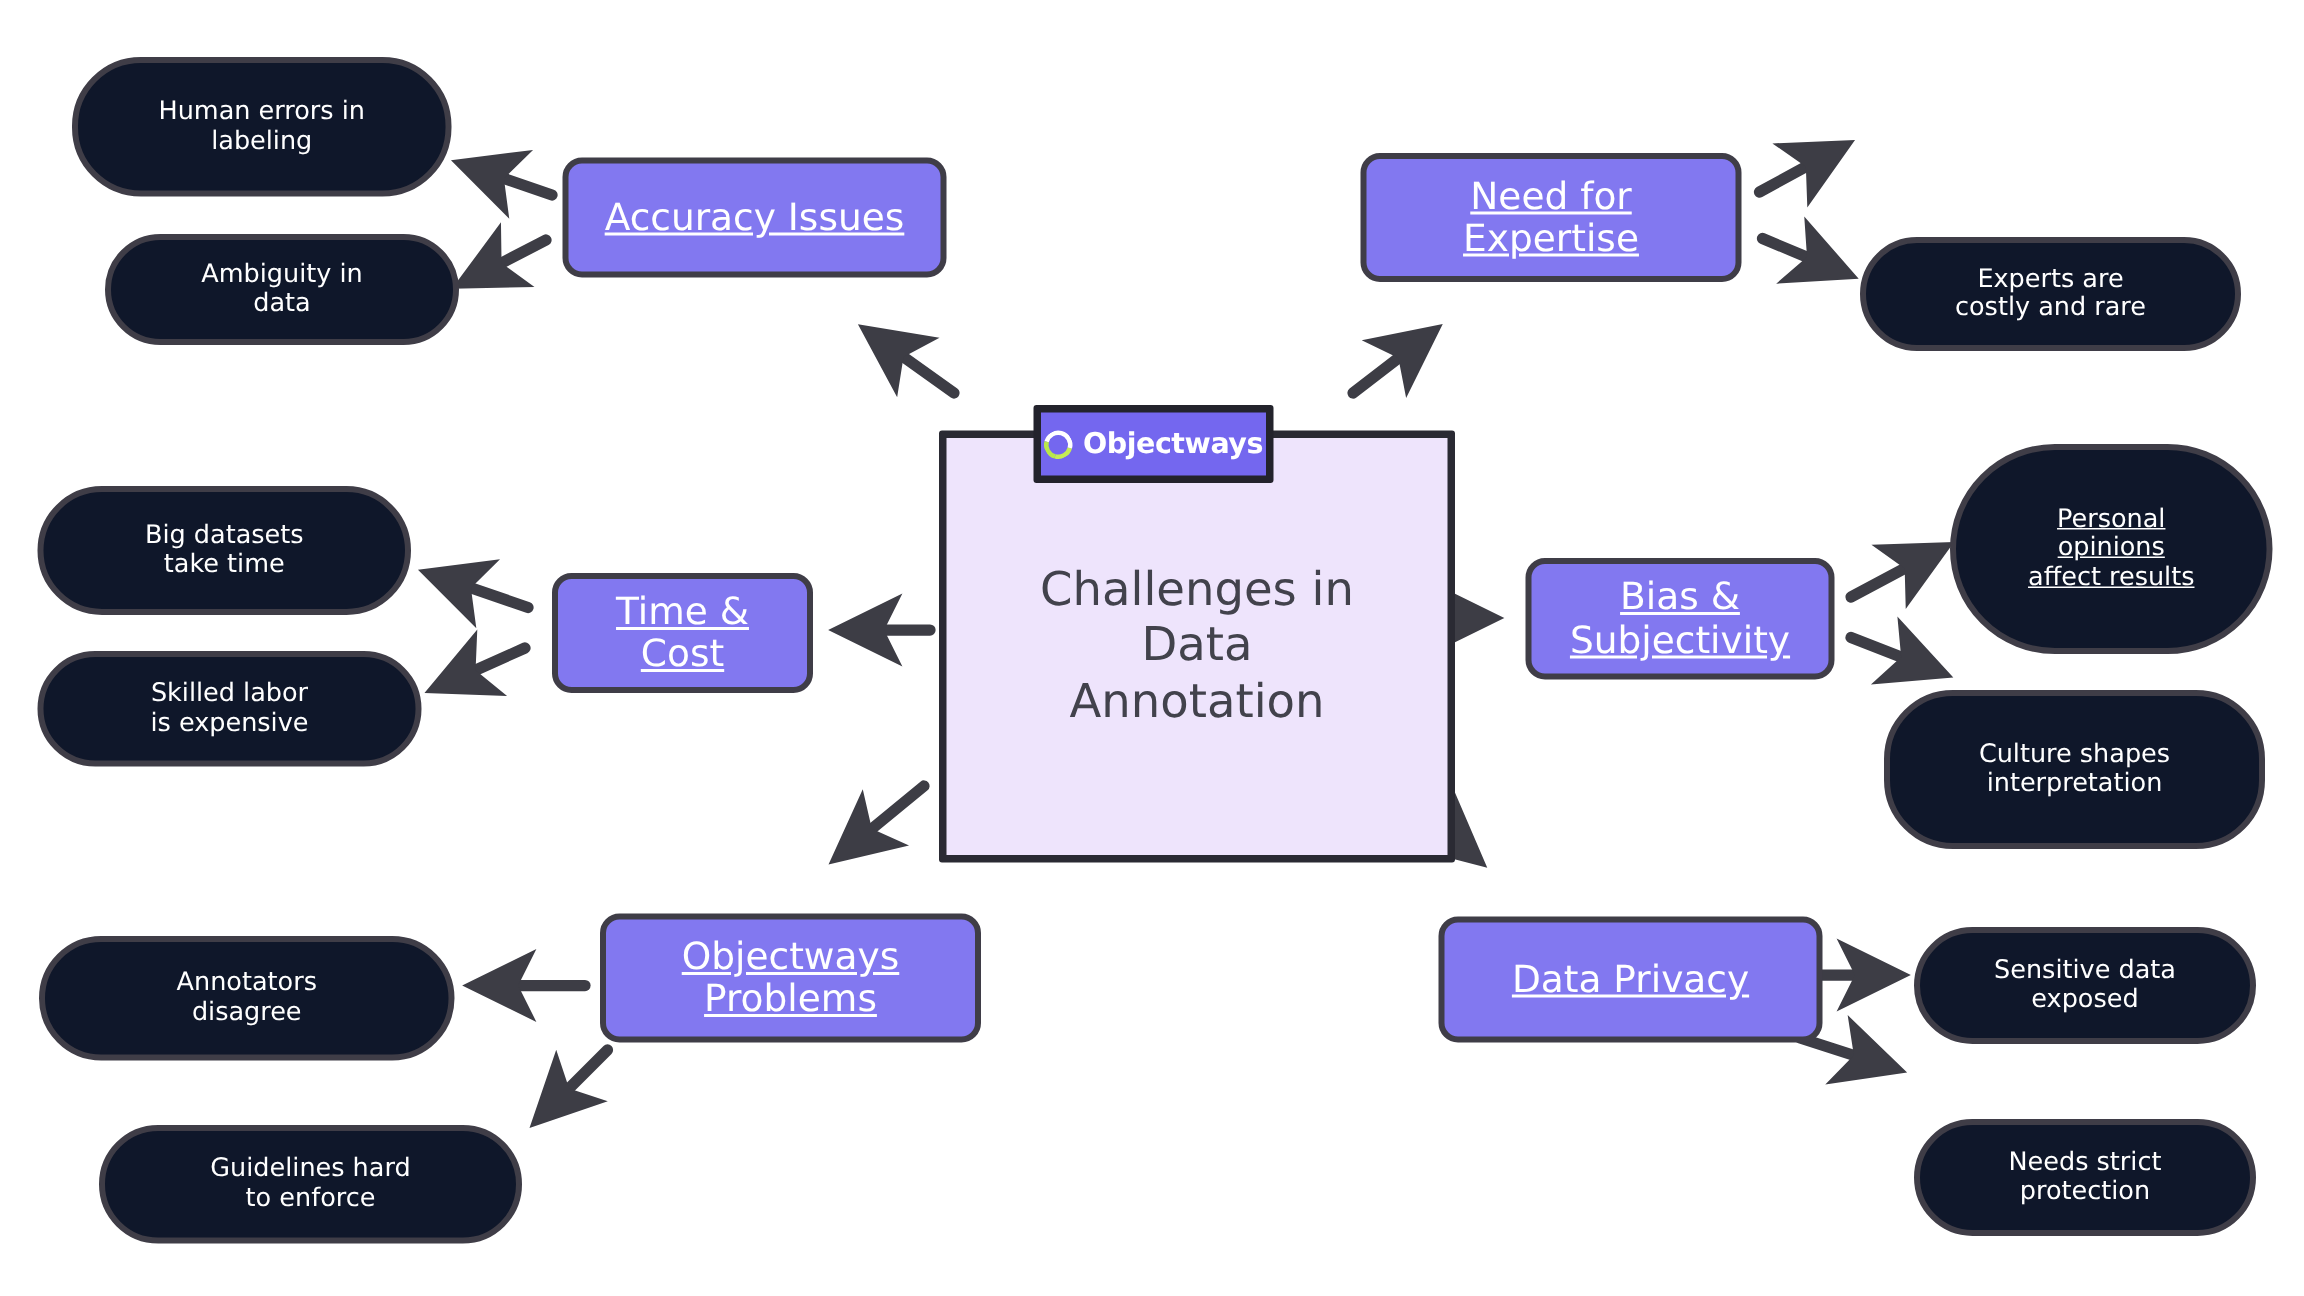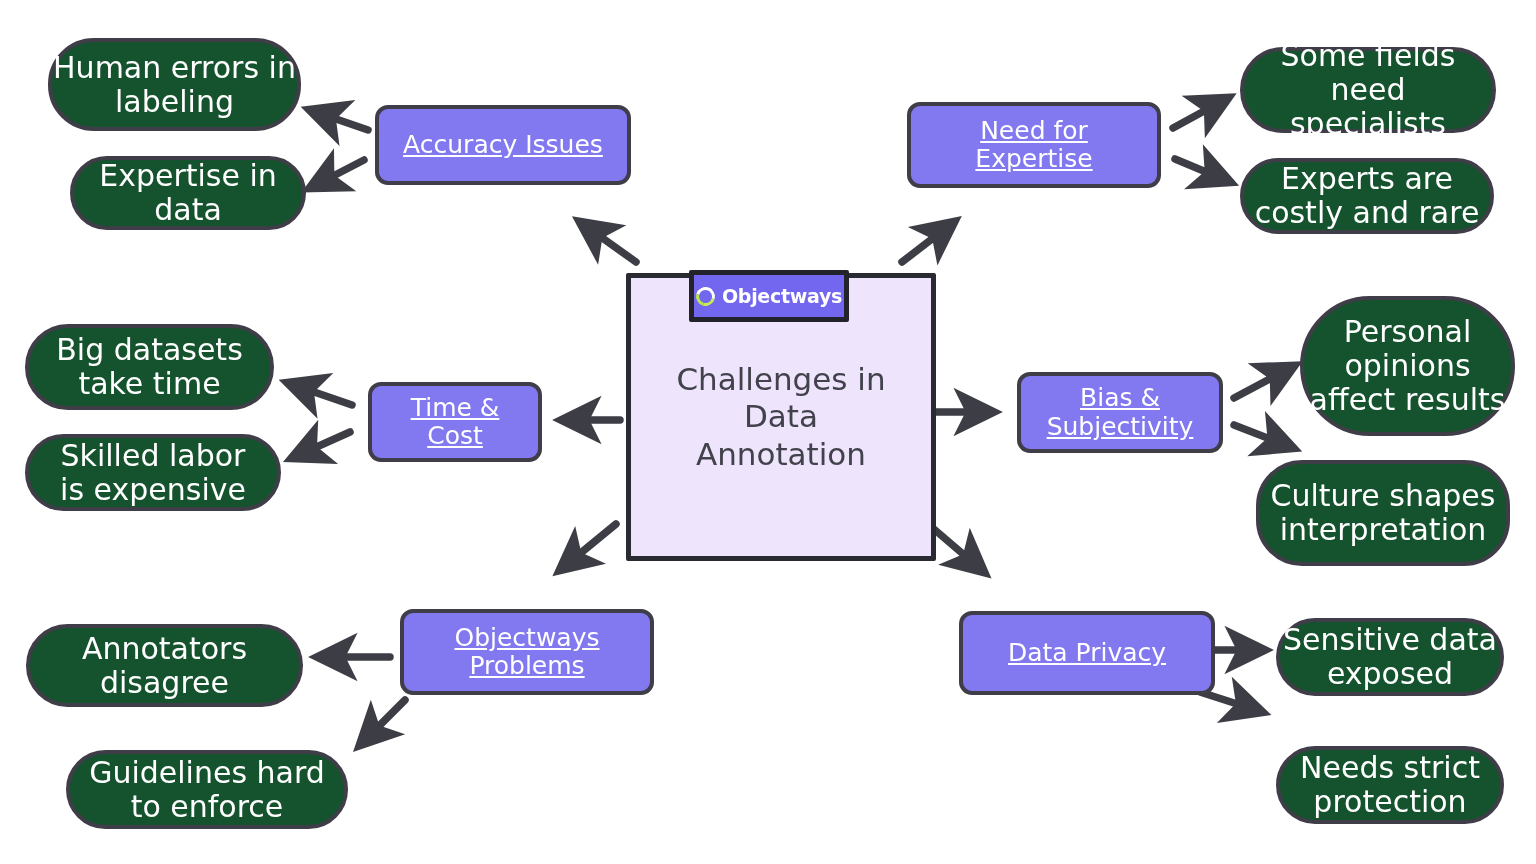--- a/index.html
+++ b/index.html
@@ -56,26 +56,27 @@
   
   .branch {
     background: #8278f0;
     border-radius: 13px;
     font-size: 25px;
     text-decoration: underline;
   }
 
   
   .leaf {
-    background: #14532d;
+    background: #0f172a;
     border-radius: 46px;
-    font-size: 30px;
+    font-size: 17px;
   }
   .leaf.oval {
     border-radius: 90px;
+    text-decoration: underline;
   }
 
   
   .logo-badge {
     position: absolute;
     display: flex;
     align-items: center;
     justify-content: center;
     gap: 7px;
     background: #7467ef;
@@ -140,50 +141,46 @@
       <path d="M 1234 425 L 1293 448"></path>
 
       <path d="M 390 657 L 318 657"></path>
       <path d="M 405 700 L 360 745"></path>
 
       <path d="M 1204 650 L 1264 650"></path>
       <path d="M 1200 692 L 1262 712"></path>
     </g>
   </svg>
 
-  <div class="node root" style="left:626px; top:273px; width:310px; height:288px;">
+  <div class="node root" style="left:626px; top:287px; width:344px; height:288px;">
     <span>Challenges in
 Data
 Annotation</span>
   </div>
 
   <div class="logo-badge" style="left:689px; top:270px; width:160px; height:52px;">
     <span class="logo-ring"></span>
     <span class="logo-text">Objectways</span>
   </div>
 
   <div class="node branch" style="left:375px; top:105px; width:256px; height:80px;">
     <span>Accuracy Issues</span>
   </div>
   <div class="node leaf" style="left:48px; top:38px; width:253px; height:93px;">
     <span>Human errors in
 labeling</span>
   </div>
   <div class="node leaf" style="left:70px; top:156px; width:236px; height:74px;">
-    <span>Expertise in
+    <span>Ambiguity in
 data</span>
   </div>
 
   <div class="node branch" style="left:907px; top:102px; width:254px; height:86px;">
     <span>Need for
 Expertise</span>
-  </div>
-  <div class="node leaf" style="left:1240px; top:47px; width:256px; height:86px;">
-    <span>Some fields need
-specialists</span>
   </div>
   <div class="node leaf" style="left:1240px; top:158px; width:254px; height:76px;">
     <span>Experts are
 costly and rare</span>
   </div>
 
   <div class="node branch" style="left:368px; top:382px; width:174px; height:80px;">
     <span>Time &amp;
 Cost</span>
   </div>

